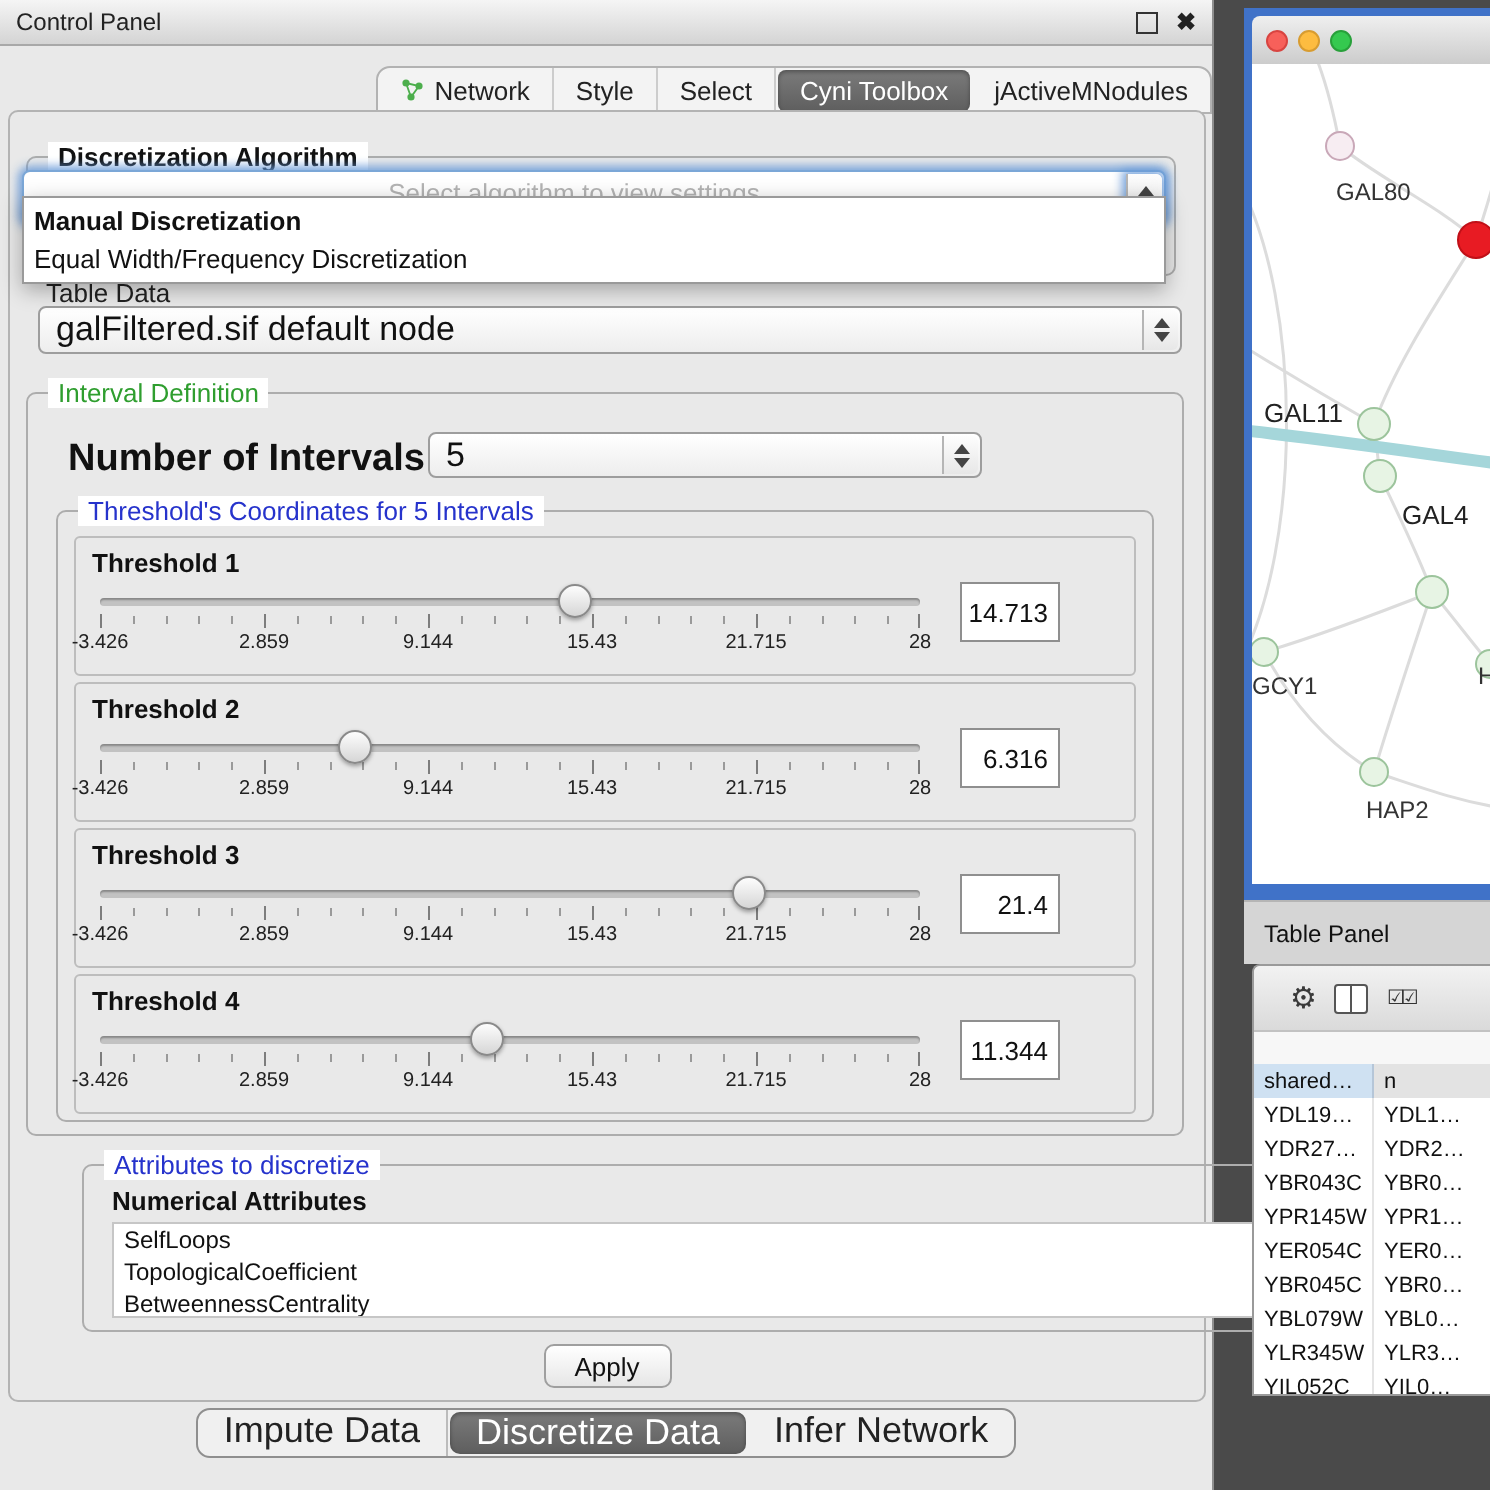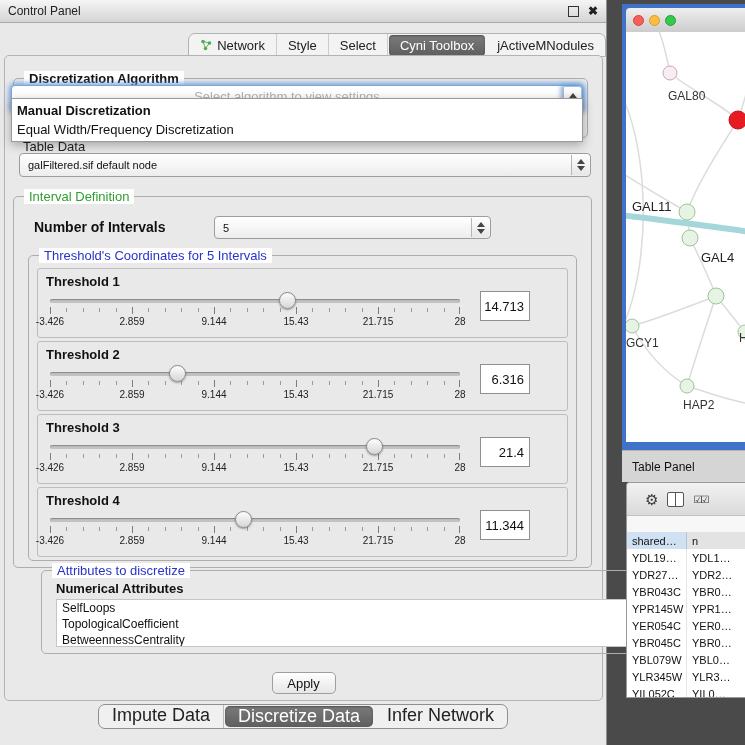--- a/index.html
+++ b/index.html
@@ -47,25 +47,25 @@
   .arr-up{width:0;height:0;border-left:4px solid transparent;border-right:4px solid transparent;border-bottom:5px solid #444;}
   .arr-down{width:0;height:0;border-left:4px solid transparent;border-right:4px solid transparent;border-top:5px solid #444;}
   .popup{position:absolute;left:0;right:0;top:13px;background:#fff;border:1px solid #9a9a9a;
          box-shadow:0 3px 10px rgba(0,0,0,.3);padding:2px 0;z-index:20;}
   .pop-item{font-size:13px;padding:2px 5px;color:#111;}
   .pop-item.b{font-weight:bold;}
 
   .td-label{position:absolute;left:18px;top:83px;font-size:13px;color:#222;}
   .combo{position:relative;background:linear-gradient(#ffffff,#ededed);border:1px solid #9d9d9d;border-radius:4px;
          box-sizing:border-box;}
-  .combo .combo-text{position:absolute;left:8px;top:50%;transform:translateY(-50%);font-size:11px;color:#111;white-space:nowrap;}
+  .combo .combo-text{position:absolute;left:8px;top:50%;transform:translateY(-50%);font-size:17px;color:#111;white-space:nowrap;}
   .td-combo{position:absolute;left:14px;top:97px;width:572px;height:24px;}
 
   .interval-group{left:8px;top:140px;width:579px;height:372px;}
-  .noi-label{position:absolute;left:20px;top:22px;font-weight:bold;font-size:14px;}
+  .noi-label{position:absolute;left:20px;top:22px;font-weight:bold;font-size:19px;}
   .noi-combo{position:absolute;left:200px;top:19px;width:277px;height:23px;}
 
   .thr-group{left:14px;top:58px;width:549px;height:306px;}
   .threshold-box{position:absolute;left:8px;width:531px;height:70px;border:1px solid #bdbdbd;border-radius:3px;
                  box-sizing:border-box;}
   .tb0{top:12px;} .tb1{top:85px;} .tb2{top:158px;} .tb3{top:231px;}
   .th-label{font-weight:bold;font-size:13px;margin:5px 0 0 8px;}
   .th-row{display:flex;align-items:flex-start;padding:2px 8px 0 8px;}
   .slider{position:relative;width:410px;height:40px;margin-left:4px;}
   .track{position:absolute;top:8px;left:0;right:0;height:4px;background:#c2c2c2;border-radius:2px;
@@ -76,21 +76,21 @@
   .majors span:nth-child(1){left:0;} .majors span:nth-child(2){left:20%;} .majors span:nth-child(3){left:40%;}
   .majors span:nth-child(4){left:60%;} .majors span:nth-child(5){left:80%;} .majors span:nth-child(6){left:100%;margin-left:-1px;}
   .thumb{position:absolute;top:1px;width:15px;height:15px;border-radius:50%;
          background:linear-gradient(#fdfdfd,#d6d6d6);border:1px solid #8a8a8a;box-shadow:0 1px 2px rgba(0,0,0,.35);}
   .tlabels span{position:absolute;top:25px;transform:translateX(-50%);font-size:10px;color:#222;white-space:nowrap;}
   .tlabels span:nth-child(1){left:0%;} .tlabels span:nth-child(2){left:20%;} .tlabels span:nth-child(3){left:40%;}
   .tlabels span:nth-child(4){left:60%;} .tlabels span:nth-child(5){left:80%;} .tlabels span:nth-child(6){left:100%;}
   .vbox{width:50px;height:30px;background:#fff;border:1px solid #8f8f8f;display:flex;align-items:center;
         justify-content:flex-end;padding-right:5px;font-size:13px;margin-left:20px;box-sizing:border-box;}
 
-  .attr-group{left:36px;top:514px;width:625px;height:84px;text-decoration:underline;}
+  .attr-group{left:36px;top:526px;width:625px;height:84px;text-decoration:underline;}
   .attr-label{position:absolute;left:14px;top:10px;font-weight:bold;font-size:13px;}
   .attr-list{position:absolute;left:14px;top:28px;right:14px;height:48px;background:#fff;border:1px solid #c6c6c6;
              overflow:hidden;box-sizing:border-box;}
   .attr-item{font-size:12px;padding:1px 0 1px 5px;color:#111;}
   .attr-scroll{position:absolute;right:0;top:0;bottom:0;width:11px;background:#efefef;border-left:1px solid #cfcfcf;}
   .attr-thumb{position:absolute;left:1px;right:1px;top:2px;height:24px;background:#aab6c6;border-radius:5px;border:1px solid #93a0b2;}
 
   .apply-btn{position:absolute;left:50%;transform:translateX(-50%);top:616px;width:64px;height:22px;
              background:linear-gradient(#ffffff,#e6e6e6);border:1px solid #9f9f9f;border-radius:5px;
              font-size:13px;display:flex;align-items:center;justify-content:center;box-sizing:border-box;}

